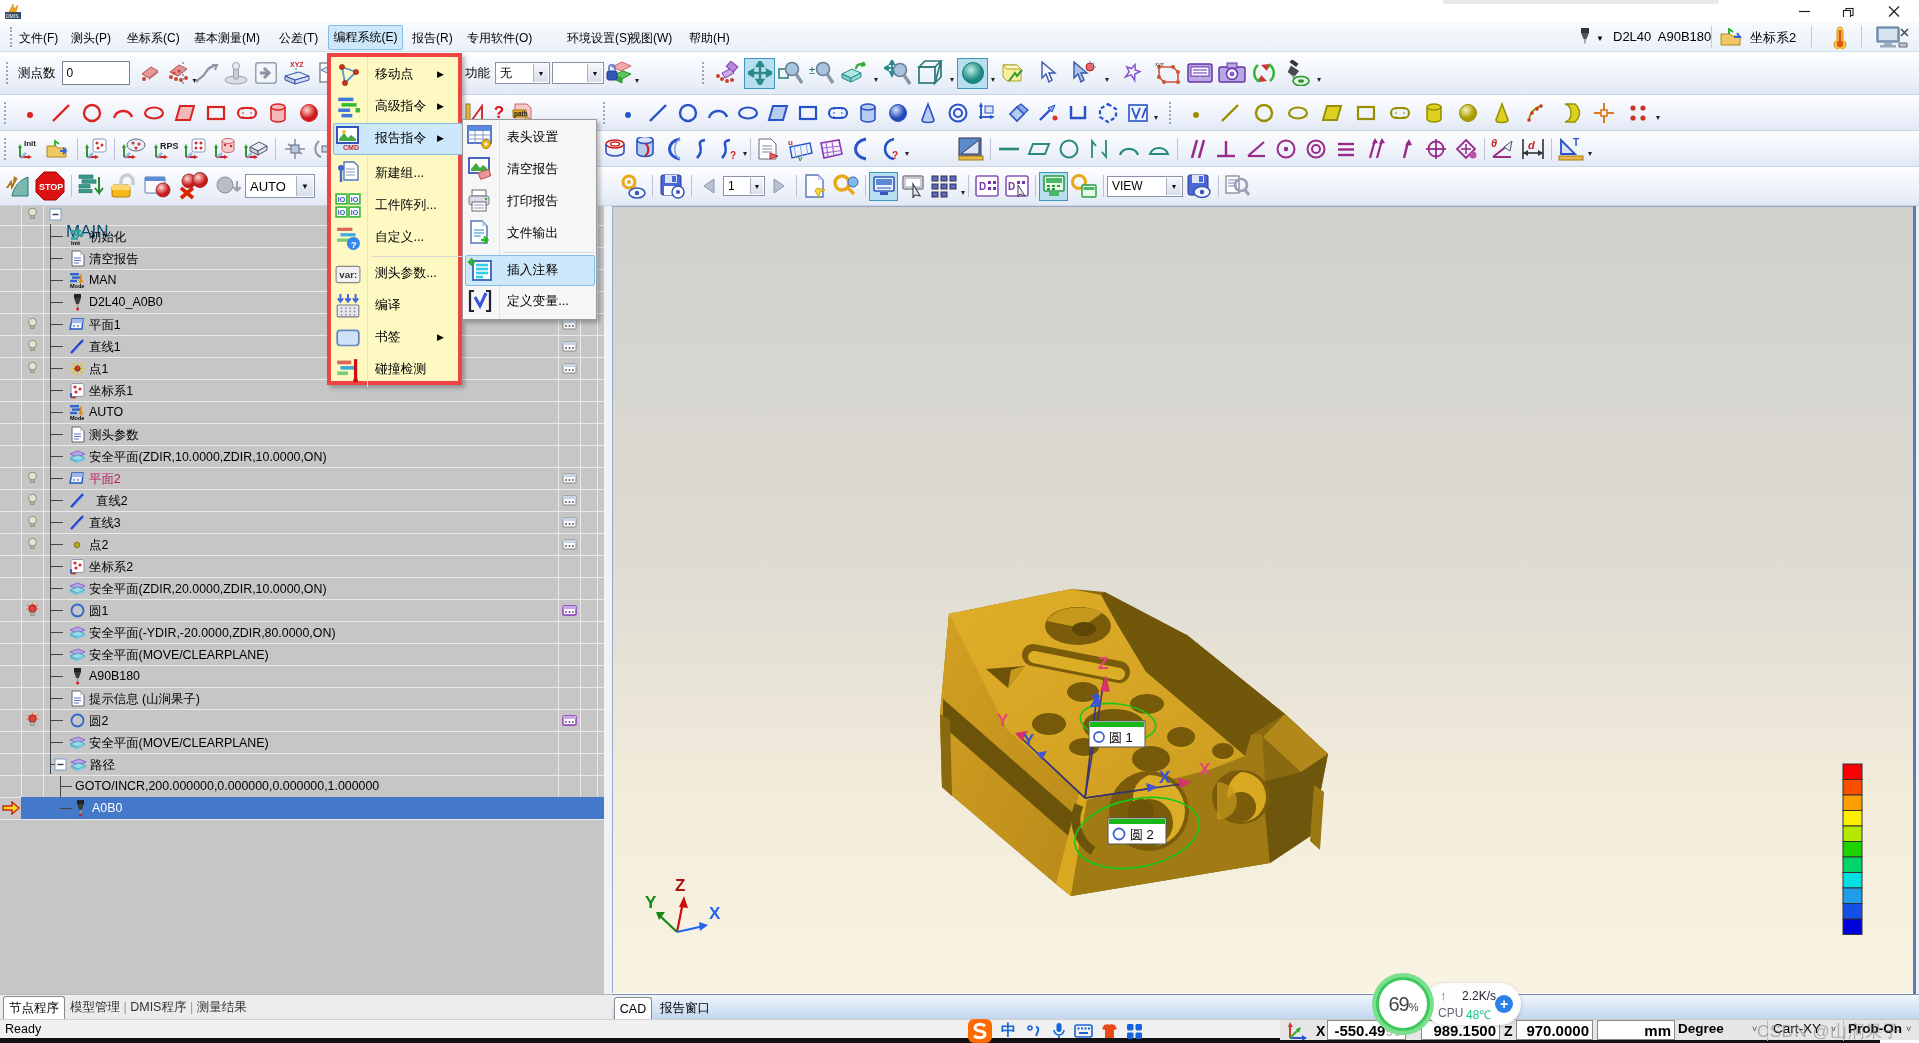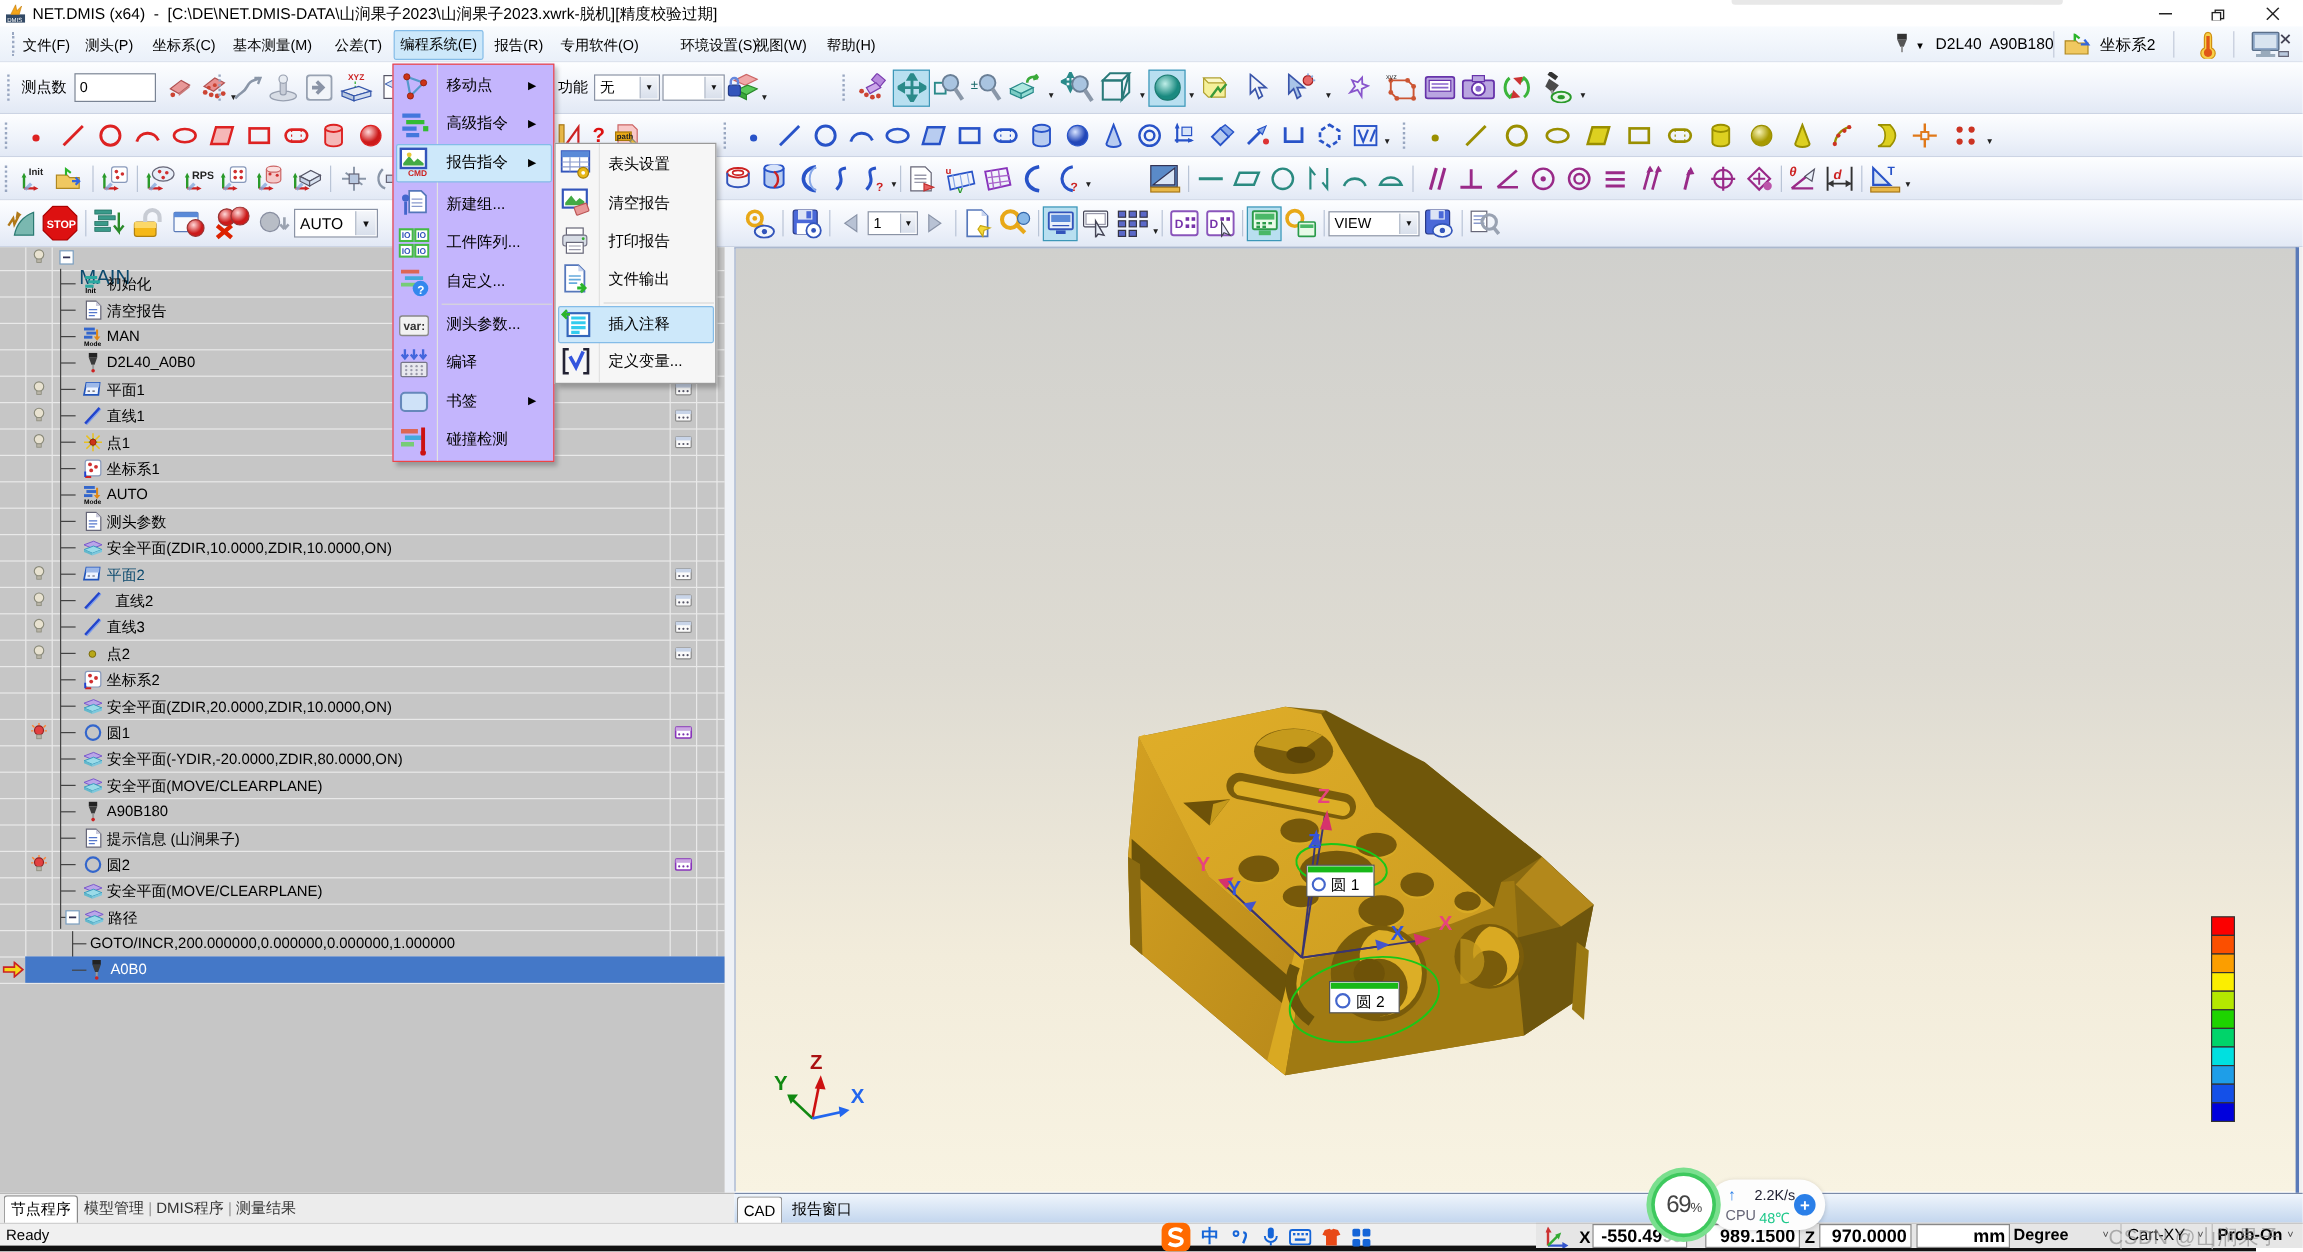--- a/index.html
+++ b/index.html
@@ -142,21 +142,20 @@
       </symbol>
 </defs>
   </svg>
 
 <div class="abs" style="left:0;top:0;width:1919px;height:22px;background:#fff">
 <svg class="abs" style="left:5px;top:3px" width="16" height="16" viewBox="0 0 16 16">
       <rect x="0" y="9" width="16" height="7" fill="#334a66"></rect>
       <text x="1" y="15" font-size="5" fill="#fff" font-family="Liberation Sans">DMIS</text>
       <path d="M4 9 L8 1 L9 6 L13 2 L11 9z" fill="#f5a518" stroke="#c07808" stroke-width=".5"></path>
     </svg>
-<div class="abs" style="left:27px;top:3px;font-size:13px;color:#000">NET.DMIS (x64)&nbsp; - &nbsp;[C:\DE\NET.DMIS-DATA\山涧果子2023\山涧果子2023.xwrk-脱机][精度校验过期]</div>
 <div class="abs" style="left:1443px;top:0;width:276px;height:4px;background:#e8e8e8;border-radius:0 0 3px 3px"></div>
 <svg class="abs" style="left:1799px;top:6px" width="110" height="11">
       <line x1="0" y1="5.5" x2="11" y2="5.5" stroke="#222" stroke-width="1.2"></line>
       <rect x="47" y="2.5" width="7" height="7" fill="none" stroke="#222" stroke-width="1.1"></rect>
       <rect x="44.5" y="4.5" width="7" height="7" fill="#fff" stroke="#222" stroke-width="1.1"></rect>
       <line x1="90" y1="0.5" x2="100" y2="10.5" stroke="#222" stroke-width="1.2"></line>
       <line x1="100" y1="0.5" x2="90" y2="10.5" stroke="#222" stroke-width="1.2"></line>
     </svg>
 </div>
 
@@ -1437,21 +1436,21 @@
       <use href="#iplanes"></use>
     </svg>
     <div class="abs" style="left:89px;top:243px;font-size:12.4px;color:#000">安全平面(ZDIR,10.0000,ZDIR,10.0000,ON)</div>
     <div class="abs" style="left:50px;top:272px;width:13px;height:1px;background:#444"></div>
     <svg class="abs" style="left:25px;top:264px" width="15" height="16">
       <use href="#bulb"></use>
     </svg>
     <svg class="abs" style="left:69px;top:264px" width="17" height="17">
       <use href="#iplane"></use>
     </svg>
-    <div class="abs" style="left:89px;top:265px;font-size:12.4px;color:#0c4a6e">平面2</div>
+    <div class="abs" style="left:89px;top:265px;font-size:12.4px;color:#be185d">平面2</div>
     <svg class="abs" style="left:562px;top:267px" width="15" height="11">
       <use href="#igrid"></use>
     </svg>
     <div class="abs" style="left:50px;top:294px;width:13px;height:1px;background:#444"></div>
     <svg class="abs" style="left:25px;top:286px" width="15" height="16">
       <use href="#bulb"></use>
     </svg>
     <svg class="abs" style="left:69px;top:286px" width="17" height="17">
       <use href="#iline"></use>
     </svg>
@@ -1784,21 +1783,21 @@
 <span class="abs" style="left:1466px;top:1006px;color:#1ec88a;font-size:12px">48℃</span>
 <div class="abs" style="left:1495px;top:995px;width:18px;height:18px;border-radius:50%;background:#2a7fe8;color:#fff;display:flex;align-items:center;justify-content:center;font-size:14px;font-weight:bold">+</div>
 <div class="abs" style="left:1372px;top:973px;width:62px;height:62px;border-radius:50%;background:#7adf8e"></div>
 <div class="abs" style="left:1376px;top:977px;width:54px;height:54px;border-radius:50%;background:#3ec95e"></div>
 <div class="abs" style="left:1379px;top:980px;width:48px;height:48px;border-radius:50%;background:#fff;display:flex;align-items:center;justify-content:center">
     <span style="font-size:20px;color:#444;letter-spacing:-1px">69<span style="font-size:11px">%</span></span>
   </div>
 
 <div class="abs" style="left:1757px;top:1020px;font-size:17px;color:rgba(130,130,130,.6);letter-spacing:.5px;white-space:nowrap">CSDN @山涧果子</div>
 
-<div class="abs" style="left:327px;top:53px;width:135px;height:332px;background:#c4b5fd;border:1px solid #ef4444;box-shadow:3px 3px 4px rgba(0,0,0,.25);z-index:50">
+<div class="abs" style="left:327px;top:53px;width:135px;height:332px;background:#fef9c3;border:4px solid #ef4444;box-shadow:3px 3px 4px rgba(0,0,0,.25);z-index:50">
 <div class="abs" style="left:36px;top:0;width:1px;height:330px;background:#e2e2e2"></div>
 <div class="menurow" style="top:2px">移动点<span class="marr">▶</span></div>
 <svg class="micon" style="top:5px" width="26" height="26" viewBox="0 0 26 26">
       <polygon points="7,5 21,10 10,21" fill="none" stroke="#5599cc" stroke-width="1.8"></polygon>
       <g fill="#cc3318" stroke="#881800" stroke-width=".6">
         <circle cx="7" cy="5" r="2.6"></circle>
         <circle cx="21" cy="10" r="2.6"></circle>
         <circle cx="10" cy="21" r="2.6"></circle>
       </g>
     </svg>

